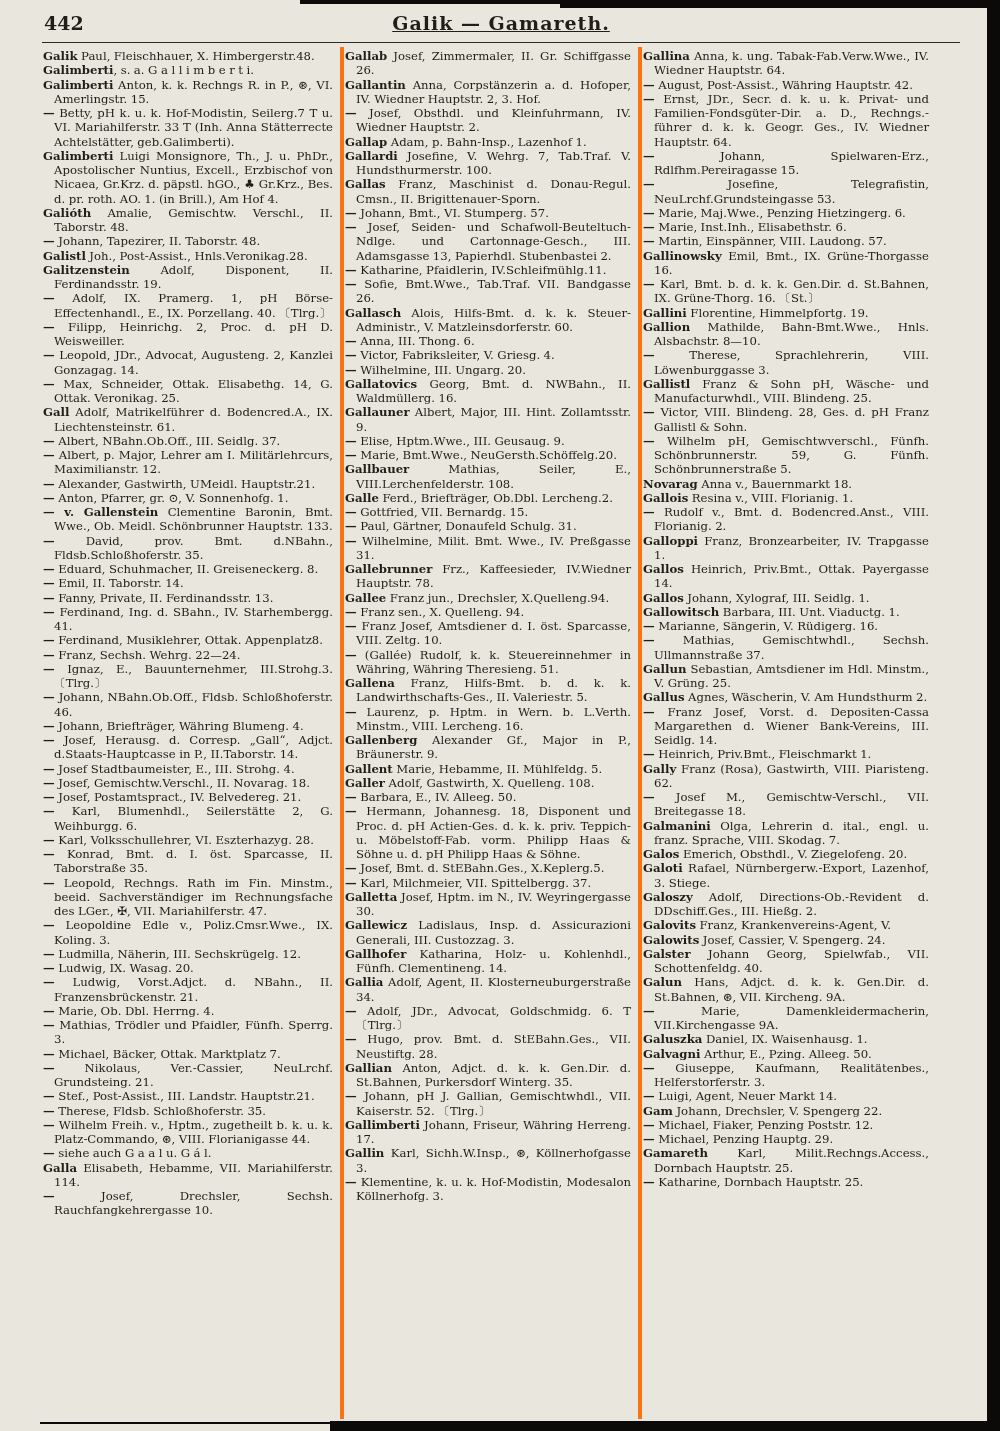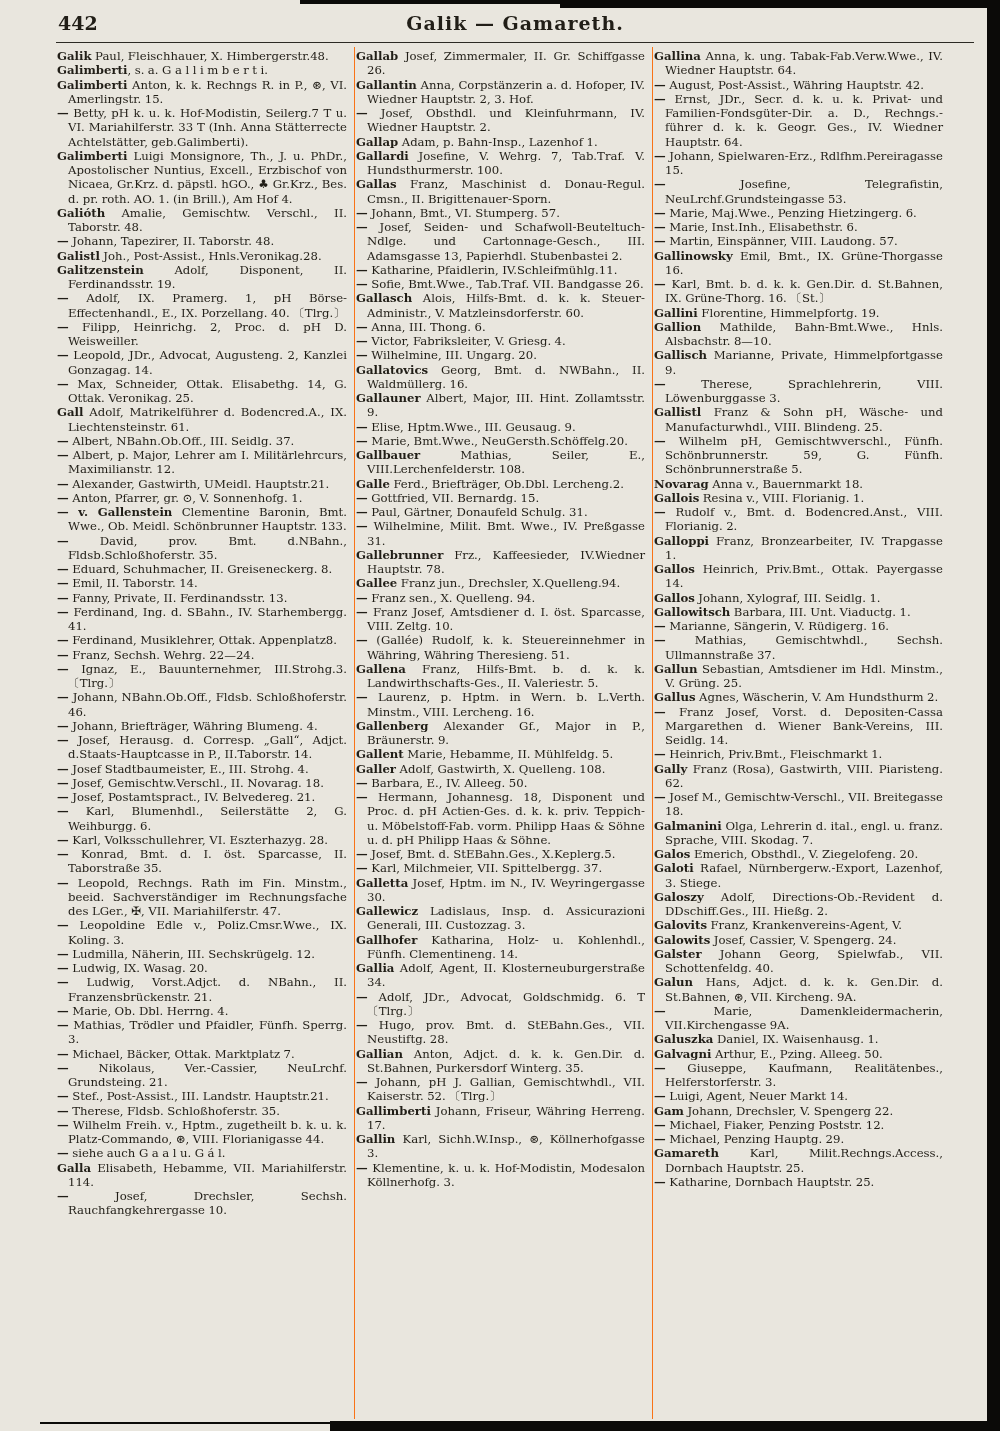--- a/index.html
+++ b/index.html
@@ -3,28 +3,28 @@
 <meta charset="utf-8">
 <style>
   html,body { margin:0; padding:0; }
   .page {
     position:relative; width:1000px; height:1431px;
     background:#e9e6de; overflow:hidden;
     font-family:"DejaVu Serif","Liberation Serif",serif;
     color:#211e17;
   }
   .scan-edge { position:absolute; background:#0b0a08; }
-  .content { position:absolute; left:56px; top:12px; width:918px; }
+  .content { position:absolute; left:42px; top:12px; width:918px; }
   .header { position:relative; height:24px; }
   .page-number { position:absolute; left:2px; top:0; font-size:19px; font-weight:bold; }
-  .page-title { position:absolute; left:0; right:0; top:0; text-align:center; font-size:19px; font-weight:bold; letter-spacing:1px; }
+  .page-title { position:absolute; left:0; right:0; top:0; text-align:center; font-size:19px; font-weight:bold; letter-spacing:1px;text-decoration:underline; }
   .header-rule { border:none; border-top:1.5px solid #2c2a24; margin:6px 0 4px 0; }
   .columns { display:flex; align-items:stretch; height:1372px; overflow:hidden; }
   .col { width:298px; box-sizing:border-box; padding:2px 7px 0 1px; overflow:hidden; }
-  .col + .col { border-left:1px solid #f97316; }
+  .col + .col { border-left:4px solid #f97316; }
   .entry {
     margin:0; font-size:11.7px; line-height:14.25px;
     text-align:justify; padding-left:11px; text-indent:-11px;
     word-spacing:-0.2px;
   }
   .entry .lead { font-weight:bold; }
 </style>
 </head>
 <body>
 
@@ -146,23 +146,23 @@
           <p class="entry"><span class="lead">—</span><span> Ernst, JDr., Secr. d. k. u. k. Privat- und Familien-Fondsgüter-Dir. a. D., Rechngs.-führer d. k. k. Geogr. Ges., IV. Wiedner Hauptstr. 64.</span></p>
           <p class="entry"><span class="lead">—</span><span> Johann, Spielwaren-Erz., Rdlfhm.Pereiragasse 15.</span></p>
           <p class="entry"><span class="lead">—</span><span> Josefine, Telegrafistin, NeuLrchf.Grundsteingasse 53.</span></p>
           <p class="entry"><span class="lead">—</span><span> Marie, Maj.Wwe., Penzing Hietzingerg. 6.</span></p>
           <p class="entry"><span class="lead">—</span><span> Marie, Inst.Inh., Elisabethstr. 6.</span></p>
           <p class="entry"><span class="lead">—</span><span> Martin, Einspänner, VIII. Laudong. 57.</span></p>
           <p class="entry"><span class="lead">Gallinowsky</span><span> Emil, Bmt., IX. Grüne-Thorgasse 16.</span></p>
           <p class="entry"><span class="lead">—</span><span> Karl, Bmt. b. d. k. k. Gen.Dir. d. St.Bahnen, IX. Grüne-Thorg. 16. 〔St.〕</span></p>
           <p class="entry"><span class="lead">Gallini</span><span> Florentine, Himmelpfortg. 19.</span></p>
           <p class="entry"><span class="lead">Gallion</span><span> Mathilde, Bahn-Bmt.Wwe., Hnls. Alsbachstr. 8—10.</span></p>
-          <p class="entry"><span class="lead">Gallisch</span><span> Marianne, Private, Himmelpfortgasse 9.</span></p>
           <p class="entry"><span class="lead">—</span><span> Therese, Sprachlehrerin, VIII. Löwenburggasse 3.</span></p>
           <p class="entry"><span class="lead">Gallistl</span><span> Franz &amp; Sohn pH, Wäsche- und Manufacturwhdl., VIII. Blindeng. 25.</span></p>
+          <p class="entry"><span class="lead">—</span><span> Victor, VIII. Blindeng. 28, Ges. d. pH Franz Gallistl &amp; Sohn.</span></p>
           <p class="entry"><span class="lead">—</span><span> Wilhelm pH, Gemischtwverschl., Fünfh. Schönbrunnerstr. 59, G. Fünfh. Schönbrunnerstraße 5.</span></p>
           <p class="entry"><span class="lead">Novarag</span><span> Anna v., Bauernmarkt 18.</span></p>
           <p class="entry"><span class="lead">Gallois</span><span> Resina v., VIII. Florianig. 1.</span></p>
           <p class="entry"><span class="lead">—</span><span> Rudolf v., Bmt. d. Bodencred.Anst., VIII. Florianig. 2.</span></p>
           <p class="entry"><span class="lead">Galloppi</span><span> Franz, Bronzearbeiter, IV. Trapgasse 1.</span></p>
           <p class="entry"><span class="lead">Gallos</span><span> Heinrich, Priv.Bmt., Ottak. Payergasse 14.</span></p>
           <p class="entry"><span class="lead">Gallos</span><span> Johann, Xylograf, III. Seidlg. 1.</span></p>
           <p class="entry"><span class="lead">Gallowitsch</span><span> Barbara, III. Unt. Viaductg. 1.</span></p>
           <p class="entry"><span class="lead">—</span><span> Marianne, Sängerin, V. Rüdigerg. 16.</span></p>
           <p class="entry"><span class="lead">—</span><span> Mathias, Gemischtwhdl., Sechsh. Ullmannstraße 37.</span></p>

